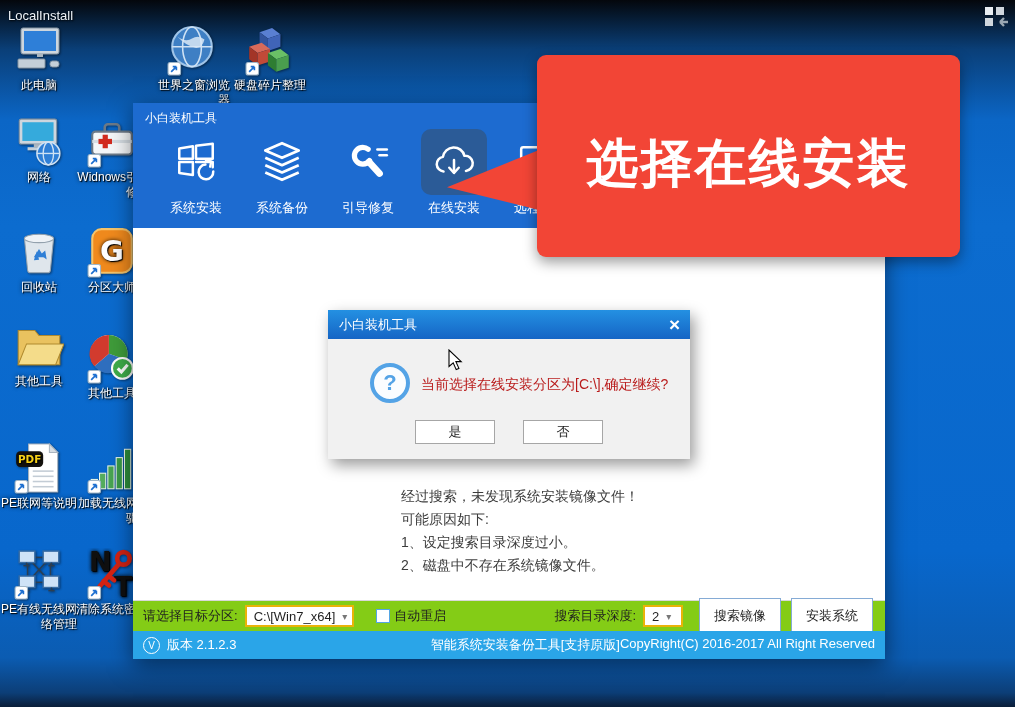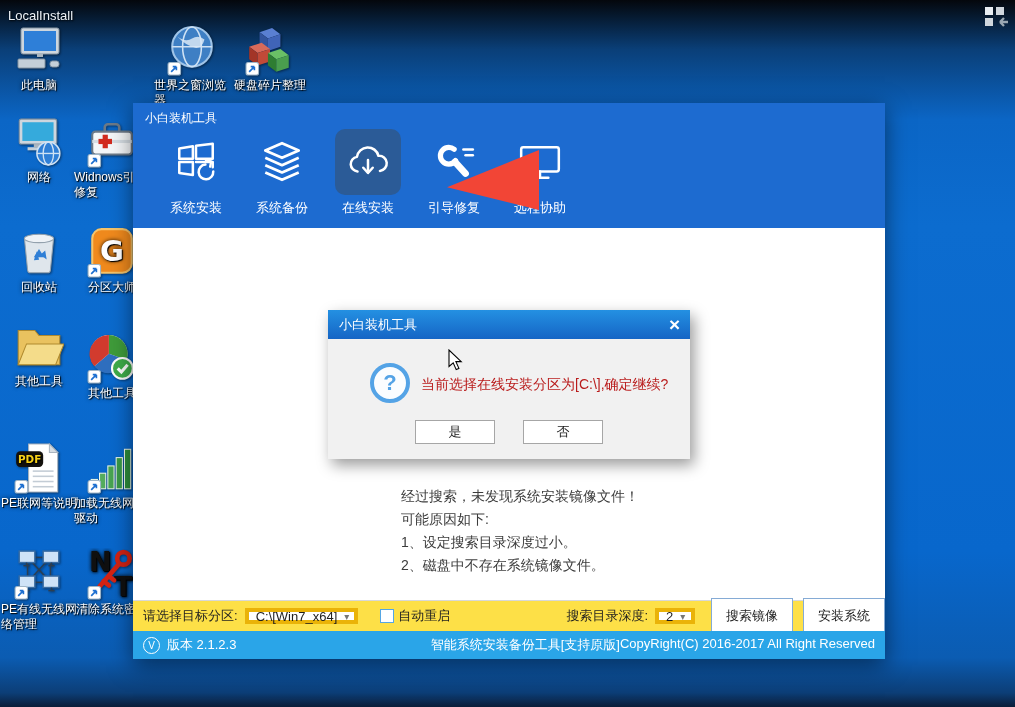--- a/index.html
+++ b/index.html
@@ -8,41 +8,41 @@
 
   #screen { position:absolute; left:0; top:0; width:1015px; height:707px;
     background:linear-gradient(180deg,#04070c 0%,#0a3f78 7%,#0b66c6 17%,#0c6ccf 32%,#0867cc 78%,#0b5cb2 93%,#0c3e77 98%,#0a1d38 100%);
   }
 
   
   .machine-label { position:absolute; left:8px; top:8px; color:#eef3f8; font-size:13px; text-shadow:1px 1px 2px #000; z-index:1; }
   .corner-icon { position:absolute; left:985px; top:7px; z-index:1; }
 
   .dicon { position:absolute; width:76px; display:flex; flex-direction:column; align-items:center;
-    color:#fff; font-size:12px; line-height:15px; text-align:left;
+    color:#fff; font-size:12px; line-height:15px; text-align:right;
     text-shadow:1px 1px 1px #000,0 0 4px rgba(0,0,0,.85); z-index:1; cursor:default; }
   .dicon svg { filter:drop-shadow(1px 1px 1px rgba(0,0,0,.45)); margin-bottom:2px; }
   .dicon.wide { width:82px; }
 
   
   .window { position:absolute; left:133px; top:103px; width:752px; height:556px;
     background:#fff; box-shadow:0 6px 22px rgba(0,0,0,.5); z-index:2; }
   .toolbar { position:absolute; top:0; left:0; right:0; height:125px; background:#1d6bd0; }
   .win-title { position:absolute; top:7px; left:12px; color:#fff; font-size:12px; }
   .titems { position:absolute; top:26px; left:20px; display:flex; }
   .titem { width:86px; display:flex; flex-direction:column; align-items:center; color:#fff; font-size:13px; cursor:pointer; }
   .iconbox { width:66px; height:66px; display:flex; align-items:center; justify-content:center; border-radius:10px; }
   .titem.selected .iconbox { background:#2b5b97; }
   .tlabel { margin-top:4px; }
 
   .msgblock { position:absolute; left:268px; top:382px; font-size:14px; color:#3c3c3c; line-height:23px; }
 
-  .ctrlbar { position:absolute; left:0; top:497px; width:100%; height:31px; background:#fde047;
+  .ctrlbar { position:absolute; left:0; top:497px; width:100%; height:31px; background:#84cc16;
     border-top:1px solid #d8d8d8; display:flex; align-items:center; font-size:13px; color:#1f1f1f; }
-  .select { height:16px; background:#fff; border:4px solid #eab308; display:flex; align-items:center;
+  .select { height:22px; background:#fff; border:2px solid #eab308; display:flex; align-items:center;
     padding:0 5px 0 7px; cursor:pointer; }
   .caret { margin-left:7px; color:#777; font-size:10px; }
   .checkbox { width:14px; height:14px; border:1px solid #55a6e4; background:#fff; cursor:pointer; }
   .btn { height:37px; padding:8px 14px; background:#fff; border:1px solid #85abd5; display:flex;
     align-items:center; font-size:13px; color:#222; cursor:pointer; }
 
   .statusbar { position:absolute; left:0; bottom:0; width:100%; height:28px; background:#2aa5e8;
     display:flex; align-items:center; color:#fff; font-size:13px; }
   .vbadge { width:17px; height:17px; border:1.5px solid #fff; border-radius:50%; display:flex;
     align-items:center; justify-content:center; font-size:10px; margin:0 7px 0 10px; flex:none; }
@@ -318,40 +318,40 @@
           <div class="iconbox">
               <svg width="46" height="46" viewBox="0 0 44 44" fill="none" stroke="#fff" stroke-width="2.6" stroke-linejoin="round">
             <path d="M22 4 L38 11 L22 18 L6 11 Z"></path>
             <path d="M6 18 L22 25 L38 18"></path>
                 <path d="M6 25 L22 32 L38 25"></path>
                 <path d="M6 32 L22 39 L38 32"></path>
           </svg>
             </div>
           <div class="tlabel">系统备份</div>
         </div>
-        <div class="titem selected">
-          <div class="iconbox">
-              <svg width="46" height="46" viewBox="0 0 44 44" fill="none" stroke="#fff" stroke-width="2.4" stroke-linecap="round" stroke-linejoin="round">
-            <path d="M12 31 a7 7 0 0 1 -0.6 -13.9 a10.5 10.5 0 0 1 20.6 -1 a7 7 0 0 1 1.4 14.4"></path>
-            <line x1="22" y1="20" x2="22" y2="32"></line>
-            <path d="M17.5 27.5 L22 32.5 L26.5 27.5"></path>
-          </svg>
-            </div>
-          <div class="tlabel">在线安装</div>
-        </div>
         <div class="titem">
           <div class="iconbox">
               <svg width="46" height="46" viewBox="0 0 44 44" fill="none" stroke="#fff" stroke-linecap="round">
             <circle cx="17" cy="16" r="8" stroke-width="5" stroke-dasharray="38 13" stroke-dashoffset="46"></circle>
             <line x1="23" y1="22" x2="33" y2="33" stroke-width="6.5"></line>
             <line x1="31" y1="10" x2="40" y2="10" stroke-width="2.4"></line>
             <line x1="33" y1="15.5" x2="40" y2="15.5" stroke-width="2.4"></line>
           </svg>
             </div>
           <div class="tlabel">引导修复</div>
+        </div>
+        <div class="titem selected">
+          <div class="iconbox">
+              <svg width="46" height="46" viewBox="0 0 44 44" fill="none" stroke="#fff" stroke-width="2.4" stroke-linecap="round" stroke-linejoin="round">
+            <path d="M12 31 a7 7 0 0 1 -0.6 -13.9 a10.5 10.5 0 0 1 20.6 -1 a7 7 0 0 1 1.4 14.4"></path>
+            <line x1="22" y1="20" x2="22" y2="32"></line>
+            <path d="M17.5 27.5 L22 32.5 L26.5 27.5"></path>
+          </svg>
+            </div>
+          <div class="tlabel">在线安装</div>
         </div>
         <div class="titem">
           <div class="iconbox">
               <svg width="46" height="46" viewBox="0 0 44 44" fill="none" stroke="#fff" stroke-width="2.4" stroke-linecap="round" stroke-linejoin="round">
             <rect x="4" y="8" width="36" height="23" rx="2"></rect>
             <line x1="22" y1="31" x2="22" y2="37"></line>
                 <line x1="14" y1="37" x2="30" y2="37"></line>
           </svg>
             </div>
           <div class="tlabel">远程协助</div>
@@ -373,34 +373,37 @@
         <span class="caret">▾</span>
       </div>
       <span class="checkbox" style="margin-left:22px;"></span>
       <span style="margin-left:4px;">自动重启</span>
       <span style="margin-left:auto;">搜索目录深度:</span>
       <div class="select" style="margin-left:7px;min-width:40px;">
         <span>2</span>
         <span class="caret">▾</span>
       </div>
       <div class="btn" style="margin-left:16px;">搜索镜像</div>
-      <div class="btn" style="margin-left:10px;">安装系统</div>
+      <div class="btn" style="margin-left:10px;margin-right:12px;">安装系统</div>
     </div>
 
     <div class="statusbar">
       <span class="vbadge">V</span>
       <span>版本 2.1.2.3</span>
       <div class="sb-right">
         <span>智能系统安装备份工具[支持原版]</span>
         <span>CopyRight(C) 2016-2017 All Right Reserved</span>
       </div>
     </div>
   </div>
 
   <div class="callout-arrow"></div>
+  <div class="callout">
+    <div class="callout-text">选择在线安装</div>
+  </div>
 
   <div class="dialog">
     <div class="dlg-title">
       <span>小白装机工具</span>
       <span class="dlg-close">×</span>
     </div>
     <div class="qicon">?</div>
     <div class="dlg-msg">当前选择在线安装分区为[C:\],确定继续?</div>
     <div class="dlg-btn" id="btn-yes">是</div>
     <div class="dlg-btn" id="btn-no">否</div>

